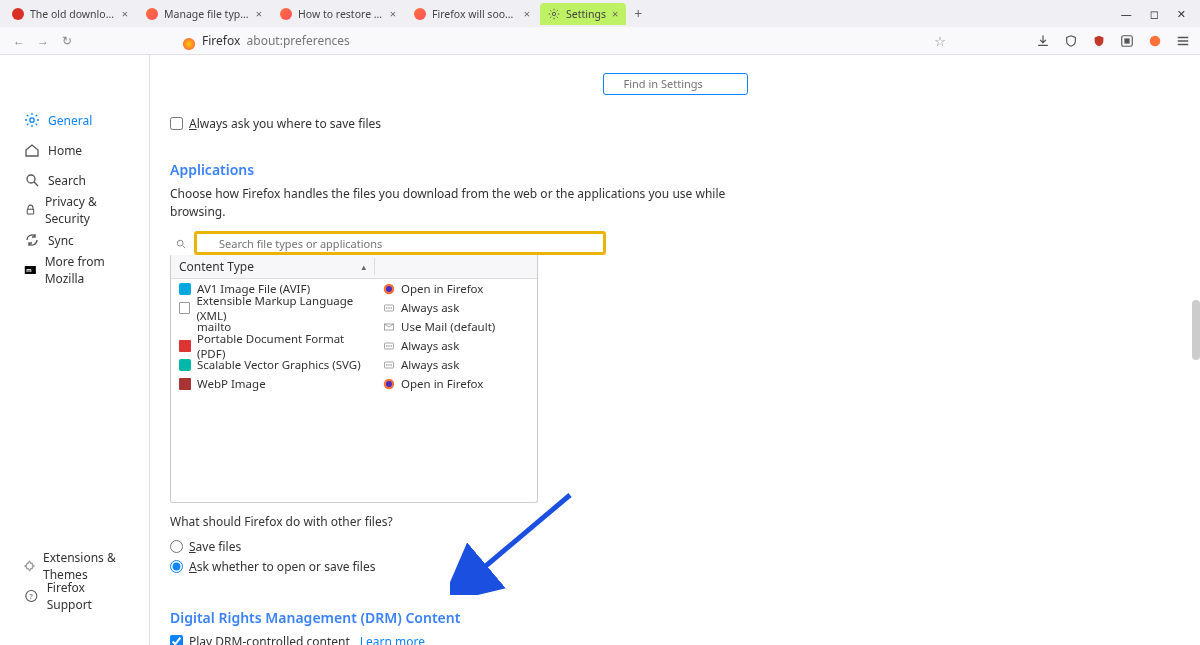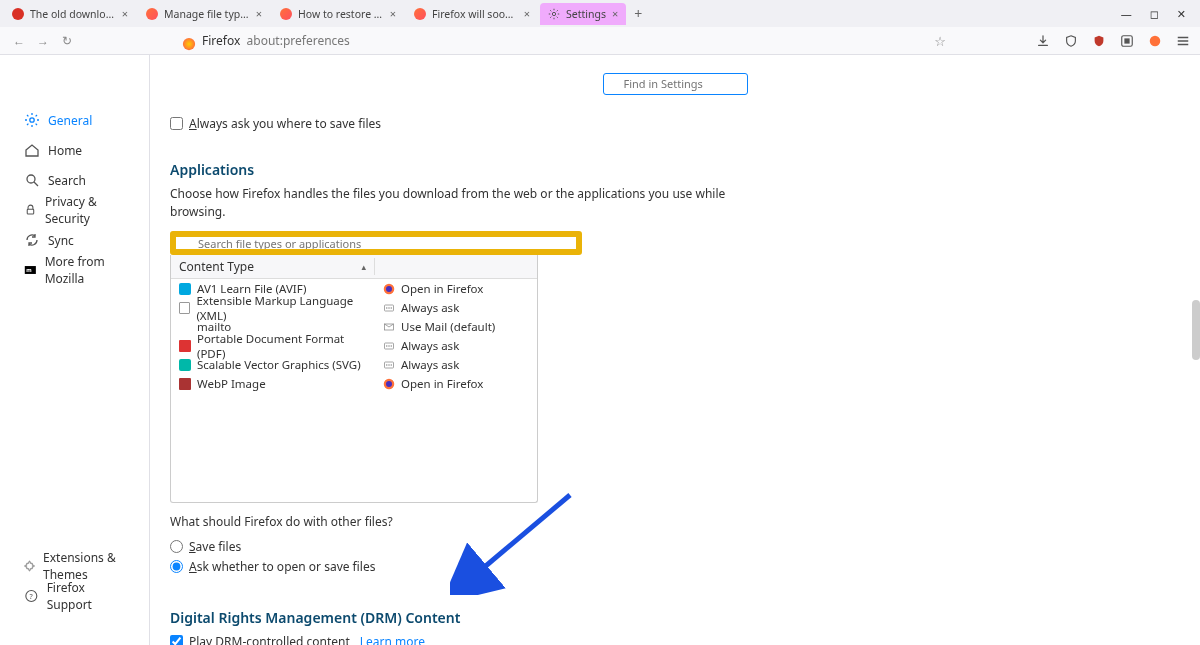--- a/index.html
+++ b/index.html
@@ -1,21 +1,21 @@
 <!DOCTYPE html>
 <html><head>
 <meta charset="utf-8">
 <style>
 * { margin: 0; padding: 0; box-sizing: border-box; font-family: "Segoe UI", system-ui, sans-serif; }
 body { width: 1200px; height: 645px; background: #fff; overflow: hidden; position: relative; }
 
 
 .tab-strip { height: 27px; background: #f0f0f4; display: flex; align-items: center; padding-left: 4px; }
 .tab { height: 22px; display: flex; align-items: center; padding: 0 8px; font-size: 11px; color: #444; border-radius: 4px 4px 0 0; margin-right: 2px; max-width: 132px; }
-.tab.active { background: #f0abfc; }
+.tab.active { background: #bef264; }
 .tab-favicon { width: 12px; height: 12px; margin-right: 6px; flex-shrink: 0; }
 .tab-title { white-space: nowrap; overflow: hidden; text-overflow: ellipsis; flex: 1; font-size: 10.5px; }
 .tab-close { margin-left: 6px; font-size: 11px; color: #666; cursor: pointer; }
 .new-tab { margin-left: 6px; font-size: 14px; color: #666; cursor: pointer; }
 .window-controls { margin-left: auto; display: flex; gap: 18px; padding-right: 14px; }
 .window-controls span { font-size: 11px; color: #333; cursor: pointer; }
 
 
 .toolbar { height: 28px; background: #f9f9fb; display: flex; align-items: center; padding: 0 10px; border-bottom: 1px solid #e0e0e6; }
 .nav-btn { width: 18px; text-align: center; color: #888; font-size: 12px; cursor: pointer; margin-right: 6px; }
@@ -38,23 +38,23 @@
 
 .content { flex: 1; padding: 16px 0 5px 0; position: relative; }
 .find-wrap { display: flex; justify-content: center; margin-bottom: 20px; }
 .find-input { width: 145px; height: 22px; border: 1px solid #0a84ff; border-radius: 3px; font-size: 11px; padding: 0 6px 0 20px; background: #fff; color: #888; position: relative; }
 .find-container { position: relative; }
 .find-container .sicon { position: absolute; left: 6px; top: 5px; }
 
 .section { padding: 0 20px; max-width: 600px; }
 .check-row { display: flex; align-items: center; gap: 6px; font-size: 12px; color: #333; margin-bottom: 28px; }
 .check-row input { width: 13px; height: 13px; }
-.section h2 { font-size: 14px; font-weight: 600; color: #0c4a6e; margin-bottom: 6px; }
+.section h2 { font-size: 14px; font-weight: 600; color: #3b82f6; margin-bottom: 6px; }
 .section-desc { font-size: 12px; color: #333; line-height: 1.5; margin-bottom: 10px; }
-.app-search { width: 412px; height: 24px; border: 6px solid #eab308; border-radius: 3px; font-size: 11px; padding: 0 6px 0 22px; color: #888; background: #fff; position: relative; }
+.app-search { width: 412px; height: 24px; border: 3px solid #eab308; border-radius: 3px; font-size: 11px; padding: 0 6px 0 22px; color: #888; background: #fff; position: relative; margin-left: 24px; }
 .app-search-wrap { position: relative; margin-bottom: 0; }
 .app-search-wrap .sicon { position: absolute; left: 6px; top: 7px; }
 
 .app-table { width: 368px; border: 1px solid #ccc; border-top: none; border-radius: 0 0 3px 3px; height: 248px; overflow: hidden; }
 .th-row { display: flex; height: 24px; background: #f7f7f9; border-bottom: 1px solid #ddd; font-size: 12px; color: #333; align-items: center; }
 .th-ct { width: 204px; padding-left: 8px; display: flex; align-items: center; justify-content: space-between; padding-right: 8px; border-right: 1px solid #ddd; }
 .th-act { flex: 1; padding-left: 8px; }
 .sort-caret { font-size: 9px; color: #666; }
 .app-row { display: flex; height: 19px; font-size: 11.5px; color: #333; align-items: center; }
 .app-ct { width: 204px; padding-left: 8px; display: flex; align-items: center; gap: 6px; }
@@ -274,21 +274,21 @@
         <div class="th-row">
           <div class="th-ct">
             <span>Content Type</span>
             <span class="sort-caret">▴</span>
           </div>
         </div>
         <div id="app-rows">
             <div class="app-row">
               <div class="app-ct">
                 <span class="ft-icon" style="background:#00a8e0;border-radius:2px"></span>
-                <span>AV1 Learn File (AVIF)</span>
+                <span>AV1 Image File (AVIF)</span>
               </div>
               <div class="app-act">
                 <svg width="12" height="12" viewBox="0 0 16 16">
                   <circle cx="8" cy="8" r="7" fill="#ff7139"></circle>
                   <circle cx="8" cy="8" r="4" fill="#4a2fbd"></circle>
                 </svg>
                 <span>Open in Firefox</span>
               </div>
             </div>
             <div class="app-row">

